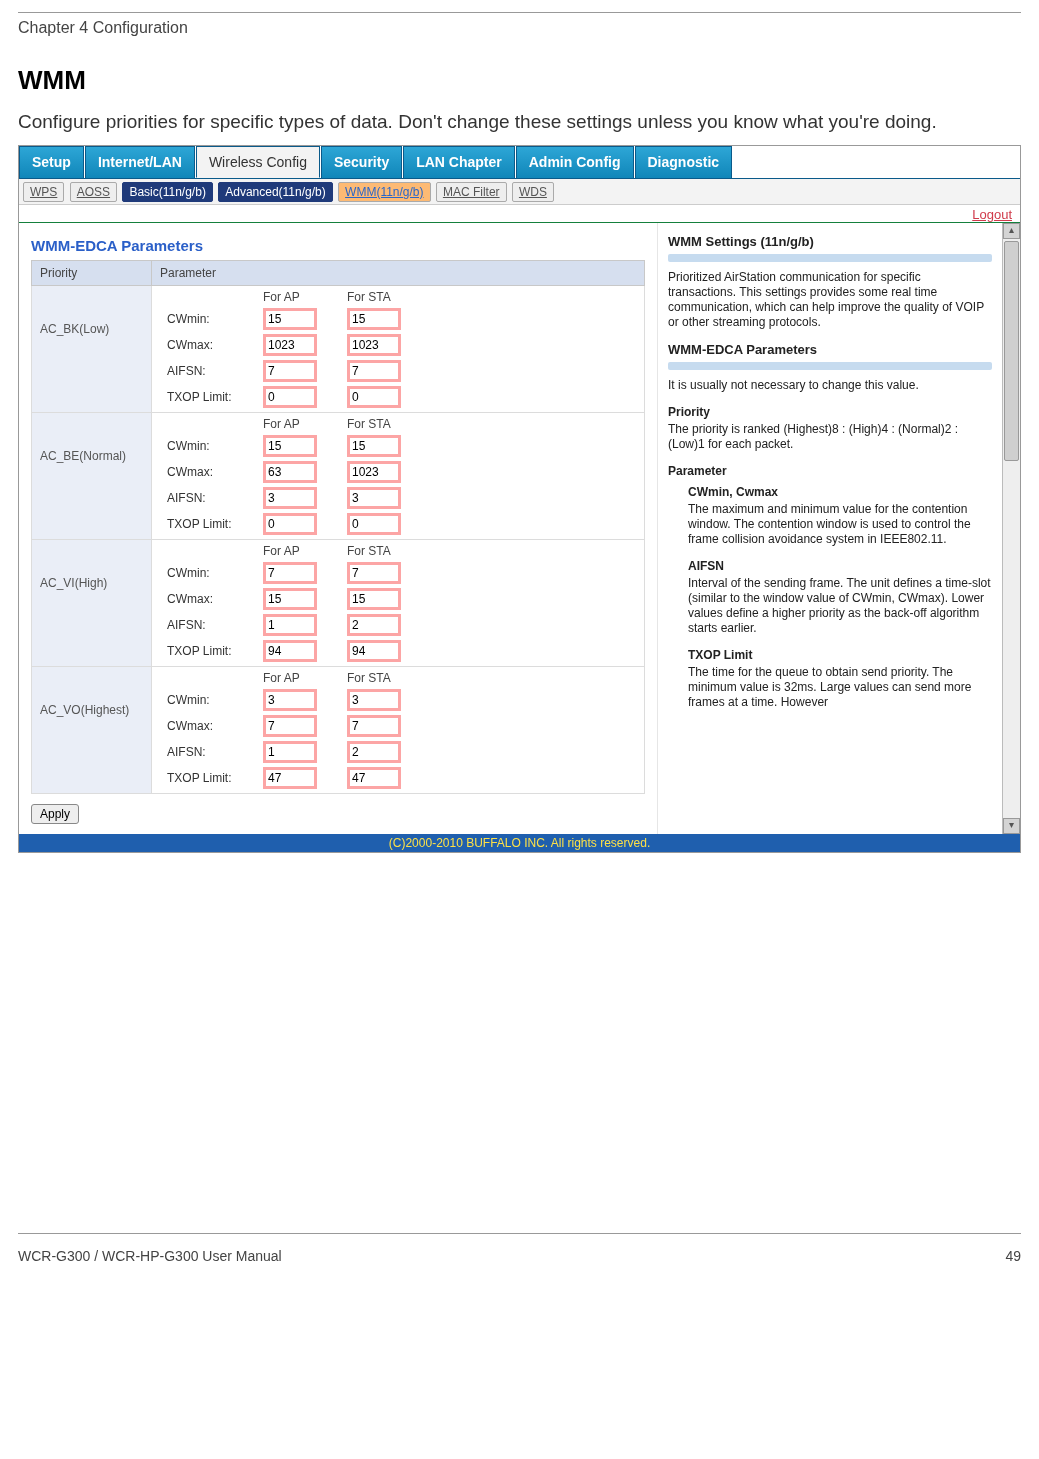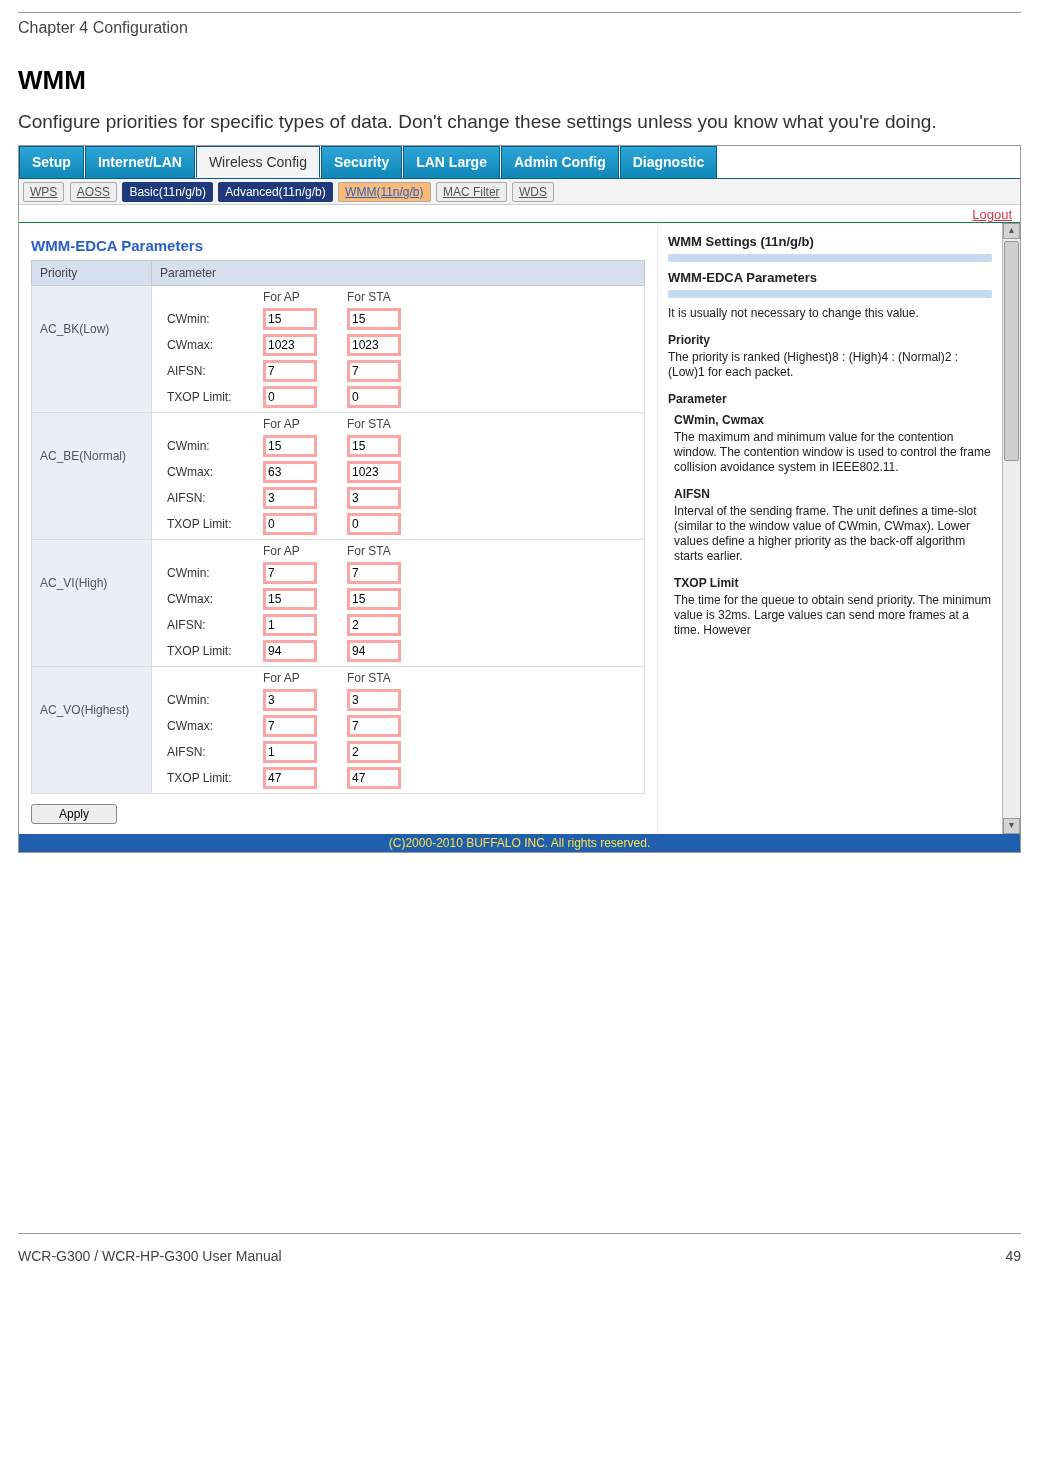--- a/index.html
+++ b/index.html
@@ -36,27 +36,27 @@
   .panel-title { color: #2a5fc8; font-weight: bold; font-size: 15px; margin-bottom: 6px; }
   table.edca { border-collapse: collapse; width: 100%; font-size: 12px; }
   table.edca th { background: #d6dfef; color: #444; font-weight: normal; text-align: left; padding: 5px 8px; border: 1px solid #c8c8c8; }
   table.edca td { border: 1px solid #dcdcdc; padding: 4px 8px; vertical-align: top; }
   .prio-col { width: 120px; background: #eaeef7; color: #555; padding: 36px 8px !important; }
   .param-grid { display: grid; grid-template-columns: 88px 76px 76px; row-gap: 4px; column-gap: 8px; align-items: center; margin-left: 7px; }
   .param-grid .hdr { font-size: 12px; color: #444; }
   .param-grid .lbl { color: #333; }
   .param-grid input { width: 54px; font-size: 12px; padding: 1px 2px; border: 3px solid #fca5a5; }
 
-  .apply-btn { margin-top: 10px; padding: 2px 27px; font-size: 12px; border: 1px solid #888; background: #eee; border-radius: 3px; cursor: pointer; }
+  .apply-btn { margin-top: 10px; padding: 2px 8px; font-size: 12px; border: 1px solid #888; background: #eee; border-radius: 3px; cursor: pointer; }
 
   .help-h1 { font-weight: bold; font-size: 13px; margin: 3px 0 4px 0; }
   .help-hr { height: 8px; background: #c6dbef; border-radius: 2px; margin-bottom: 8px; }
   .help-p { margin-bottom: 12px; }
   .help-sub { font-weight: bold; margin: 6px 0 2px 0; }
-  .help-indent { margin-left: 6px; }
+  .help-indent { margin-left: 20px; }
 
   .copyright-bar { background: #1f5fae; color: #fde047; font-size: 12px; text-align: center; padding: 2px 0; }
 
   .footer { margin-top: 380px; padding: 0 18px 14px 18px; }
   .footer-line { border-top: 1px solid #999; padding-top: 14px; display: flex; justify-content: space-between; font-size: 14px; color: #444; }
 </style>
 </head>
 <body>
 
 <div class="page">
@@ -66,21 +66,21 @@
 
   <h2 class="section-title">WMM</h2>
   <p class="section-desc">Configure priorities for specific types of data.  Don't change these settings unless you know what you're doing.</p>
 
   <div class="shot">
     <div class="tabs-top">
       <div class="tab-btn">Setup</div>
       <div class="tab-btn">Internet/LAN</div>
       <div class="tab-btn active">Wireless Config</div>
       <div class="tab-btn">Security</div>
-      <div class="tab-btn">LAN Large</div>
+      <div class="tab-btn">LAN Chapter</div>
       <div class="tab-btn">Admin Config</div>
       <div class="tab-btn last">Diagnostic</div>
     </div>
 
     <div class="subtabs">
       <span class="subtab">WPS</span>
       <span class="subtab">AOSS</span>
       <span class="subtab dark">Basic(11n/g/b)</span>
       <span class="subtab dark">Advanced(11n/g/b)</span>
       <span class="subtab active">WMM(11n/g/b)</span>
@@ -194,20 +194,21 @@
                 </td>
               </tr>
             </tbody>
         </table>
         <button class="apply-btn">Apply</button>
       </div>
 
       <div class="right-col">
         <div class="help-h1">WMM Settings (11n/g/b)</div>
         <div class="help-hr"></div>
+        <div class="help-p">Prioritized AirStation communication for specific transactions. This settings provides some real time communication, which can help improve the quality of VOIP or other streaming protocols.</div>
 
         <div class="help-h1">WMM-EDCA Parameters</div>
         <div class="help-hr"></div>
         <div class="help-p">It is usually not necessary to change this value.</div>
 
         <div class="help-sub">Priority</div>
         <div class="help-p">The priority is ranked (Highest)8 : (High)4 : (Normal)2 : (Low)1 for each packet.</div>
 
         <div class="help-sub">Parameter</div>
 

